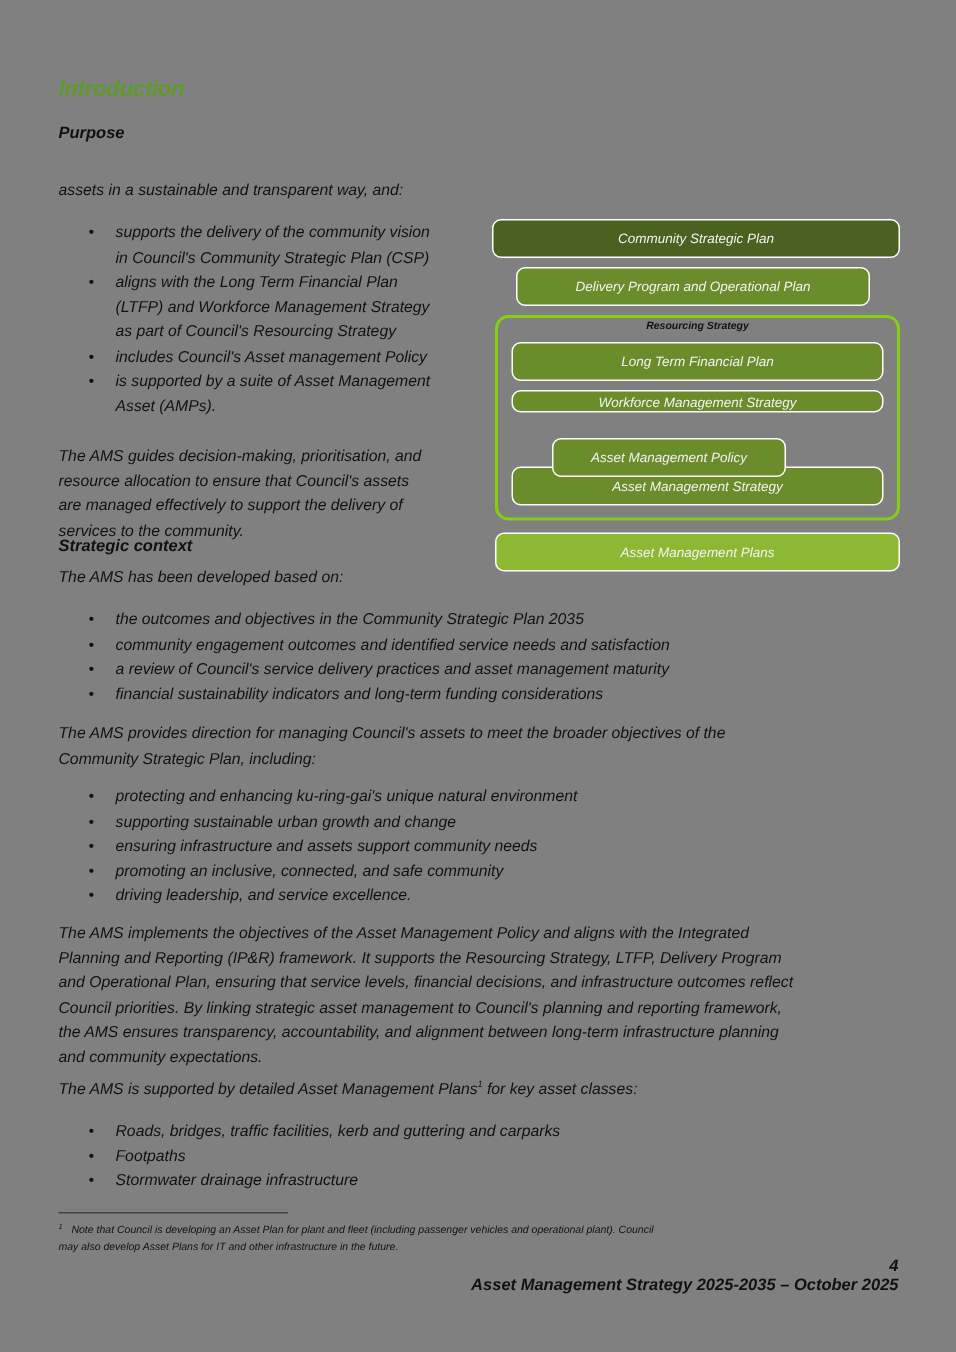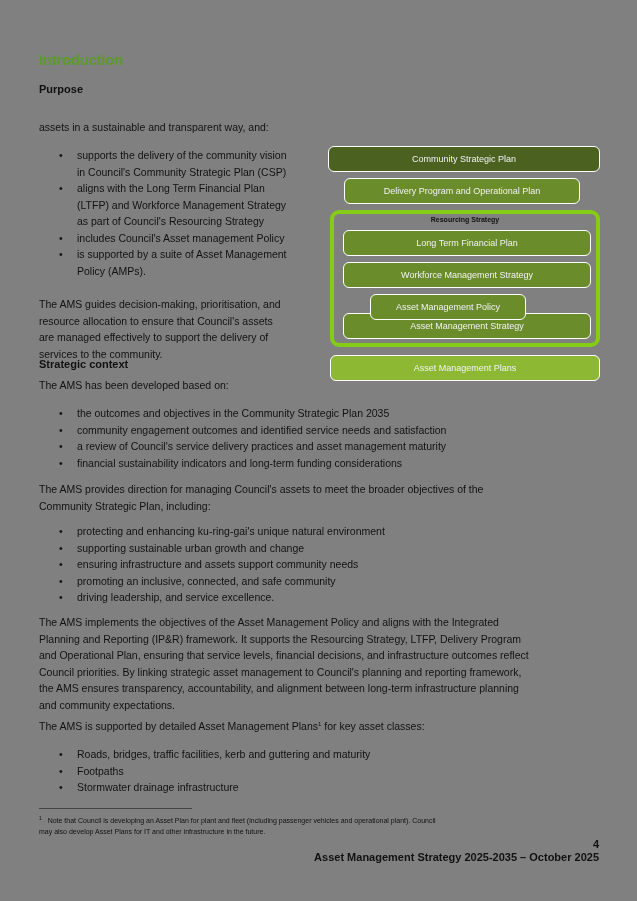--- a/index.html
+++ b/index.html
@@ -11,21 +11,21 @@
       height: 901px;
       background: #808080;
       position: relative;
       overflow: hidden;
       font-family: "Liberation Sans", sans-serif;
       color: #111;
     }
     .page {
       position: absolute;
       left: 0; top: 0;
-      width: 637px; height: 901px;
+      width: 637px; height: 901px; font-style: italic;
     }
     .h1 {
       position: absolute;
       left: 39px; top: 51px;
       font-size: 15px;
       font-weight: bold;
       color: #5c9a2c;
       letter-spacing: -0.3px;
     }
     .h2 {
@@ -76,21 +76,21 @@
       align-items: center;
       justify-content: center;
       text-align: center;
     }
     .c-dark { background: #4a6120; }
     .c-mid { background: #6a8c2a; }
     .c-bright { background: #8cb834; }
     .group {
       position: absolute;
       box-sizing: border-box;
-      border: 4px solid #84cc16;
+      border: 2px solid #84cc16;
       border-radius: 9px;
     }
     .group-label {
       position: absolute;
       left: 0; right: 0;
       top: 2px;
       text-align: center;
       font-size: 7px;
       color: #111;
       font-weight: bold;
@@ -150,39 +150,39 @@
       <span>(LTFP) and Workforce Management Strategy</span><br>
       <span>as part of Council's Resourcing Strategy</span>
     </li>
     <li>
       <span class="dot">•</span>
       <span>includes Council's Asset management Policy</span>
     </li>
     <li>
       <span class="dot">•</span>
       <span>is supported by a suite of Asset Management</span><br>
-      <span>Policy (AMPs).</span>
+      <span>Asset (AMPs).</span>
     </li>
   </ul>
 
   <p class="p" style="left:39px; top:282px; width:290px;margin-top:14px;">
     <span>The AMS guides decision-making, prioritisation, and</span><br>
     <span>resource allocation to ensure that Council's assets</span><br>
     <span>are managed effectively to support the delivery of</span><br>
     <span>services to the community.</span>
   </p>
 
   <div class="diagram">
     <div class="box c-dark" style="left:0; top:0; width:272px; height:26px;">Community Strategic Plan</div>
     <div class="box c-mid" style="left:16px; top:32px; width:236px; height:26px;">Delivery Program and Operational Plan</div>
 
     <div class="group" style="left:2px; top:64px; width:270px; height:137px;">
       <div class="group-label">Resourcing Strategy</div>
       <div class="box c-mid" style="left:9px; top:16px; width:248px; height:26px;">Long Term Financial Plan</div>
-      <div class="box c-mid" style="left:9px; top:48px; width:248px; height:26px;">Workforce Management Strategy</div>
+      <div class="box c-mid" style="left:9px; top:48px; width:248px; height:15px;">Workforce Management Strategy</div>
       <div class="box c-mid" style="left:9px; top:99px; width:248px; height:26px; align-items:flex-end; padding-bottom:7px;">Asset Management Strategy</div>
       <div class="box c-mid" style="left:36px; top:80px; width:156px; height:26px; z-index:2;">Asset Management Policy</div>
     </div>
 
     <div class="box c-bright" style="left:2px; top:209px; width:270px; height:26px;">Asset Management Plans</div>
   </div>
 
   <div class="h2" style="left:39px; top:358px;">Strategic context</div>
 
   <p class="p" style="left:39px; top:377px;">The AMS has been developed based on:</p>
@@ -214,21 +214,21 @@
     <span>Council priorities. By linking strategic asset management to Council's planning and reporting framework,</span><br>
     <span>the AMS ensures transparency, accountability, and alignment between long-term infrastructure planning</span><br>
     <span>and community expectations.</span>
   </p>
 
   <p class="p" style="left:39px; top:718px; width:570px;">
     <span>The AMS is supported by detailed Asset Management Plans</span><sup class="fn">1</sup><span> for key asset classes:</span>
   </p>
 
   <ul class="bl" style="left:39px; top:746px; width:560px;">
-    <li><span class="dot">•</span><span>Roads, bridges, traffic facilities, kerb and guttering and maturity</span></li>
+    <li><span class="dot">•</span><span>Roads, bridges, traffic facilities, kerb and guttering and carparks</span></li>
     <li><span class="dot">•</span><span>Footpaths</span></li>
     <li><span class="dot">•</span><span>Stormwater drainage infrastructure</span></li>
   </ul>
 
   <div class="footnote-rule"></div>
   <div class="footnote">
     <sup>1</sup>&nbsp;&nbsp;&nbsp;<span>Note that Council is developing an Asset Plan for plant and fleet (including passenger vehicles and operational plant). Council</span><br>
     <span>may also develop Asset Plans for IT and other infrastructure in the future.</span>
   </div>
 

